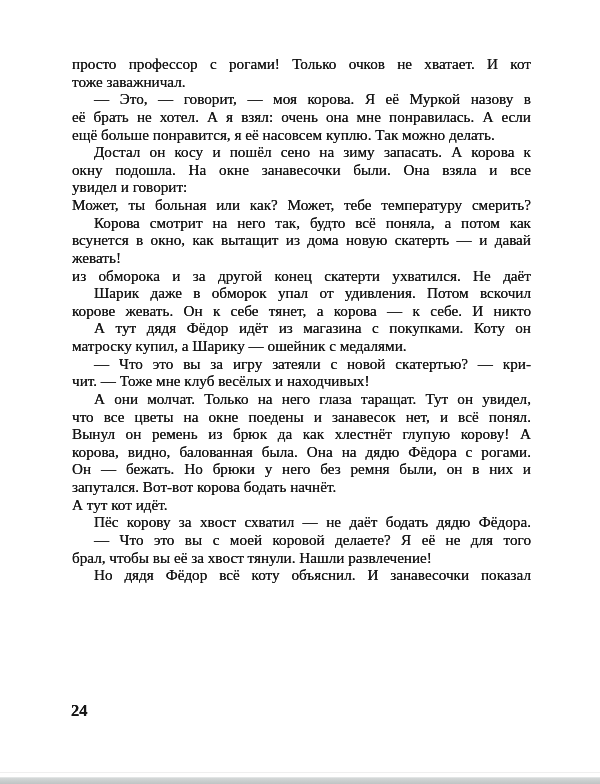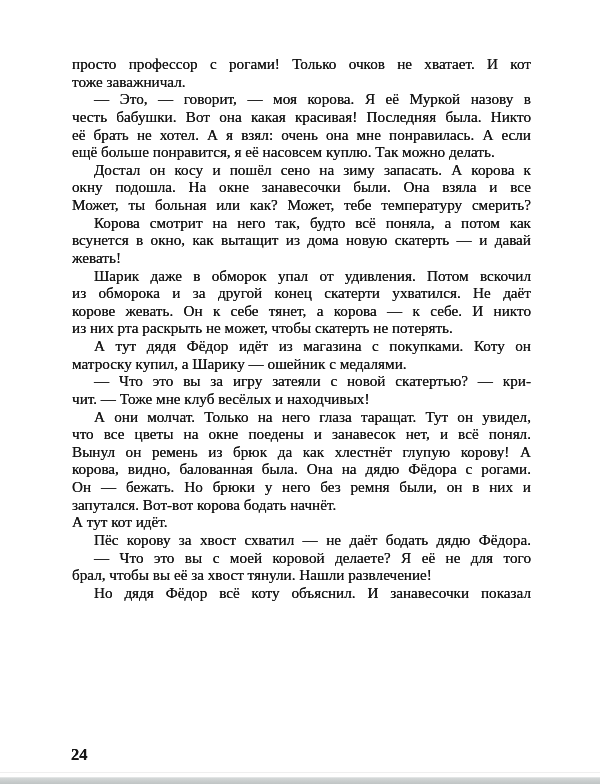--- a/index.html
+++ b/index.html
@@ -42,21 +42,20 @@
   }
   .page-number {
     position: absolute;
     left: 71px;
     top: 701px;
     font-size: 16.5px;
     font-weight: bold;
     font-family: "Liberation Serif", serif;
     color: #161616;
     text-shadow: 0 0 0.4px currentColor;
-    margin-top: 44px;
   }
   .scan-faint-line {
     position: absolute;
     left: 0;
     top: 772px;
     width: 600px;
     height: 1px;
     background: #efefef;
   }
   .scan-edge-bottom {
@@ -70,33 +69,32 @@
   }
 </style>
 </head>
 <body>
 
 <div class="book-page">
   <div class="text-block" id="text-block">
       <div class="line">просто профессор с рогами! Только очков не хватает. И кот</div>
       <div class="line end">тоже заважничал.</div>
       <div class="line indent">— Это, — говорит, — моя корова. Я её Муркой назову в</div>
-      <div class="line">честь бабушки. Вот она какая красивая! Последняя была. Никто</div>
       <div class="line">её брать не хотел. А я взял: очень она мне понравилась. А если</div>
       <div class="line end">ещё больше понравится, я её насовсем куплю. Так можно делать.</div>
       <div class="line indent">Достал он косу и пошёл сено на зиму запасать. А корова к</div>
       <div class="line">окну подошла. На окне занавесочки были. Она взяла и все</div>
+      <div class="line end">увидел и говорит:</div>
       <div class="line">Может, ты больная или как? Может, тебе температуру смерить?</div>
       <div class="line indent">Корова смотрит на него так, будто всё поняла, а потом как</div>
       <div class="line">всунется в окно, как вытащит из дома новую скатерть — и давай</div>
       <div class="line end">жевать!</div>
+      <div class="line">из обморока и за другой конец скатерти ухватился. Не даёт</div>
       <div class="line indent">Шарик даже в обморок упал от удивления. Потом вскочил</div>
-      <div class="line">из обморока и за другой конец скатерти ухватился. Не даёт</div>
       <div class="line">корове жевать. Он к себе тянет, а корова — к себе. И никто</div>
-      <div class="line end">из них рта раскрыть не может, чтобы скатерть не потерять.</div>
       <div class="line indent">А тут дядя Фёдор идёт из магазина с покупками. Коту он</div>
       <div class="line end">матроску купил, а Шарику — ошейник с медалями.</div>
       <div class="line indent">— Что это вы за игру затеяли с новой скатертью? — кри-</div>
       <div class="line end">чит. — Тоже мне клуб весёлых и находчивых!</div>
       <div class="line indent">А они молчат. Только на него глаза таращат. Тут он увидел,</div>
       <div class="line">что все цветы на окне поедены и занавесок нет, и всё понял.</div>
       <div class="line">Вынул он ремень из брюк да как хлестнёт глупую корову! А</div>
       <div class="line">корова, видно, балованная была. Она на дядю Фёдора с рогами.</div>
       <div class="line">Он — бежать. Но брюки у него без ремня были, он в них и</div>
       <div class="line end">запутался. Вот-вот корова бодать начнёт.</div>

